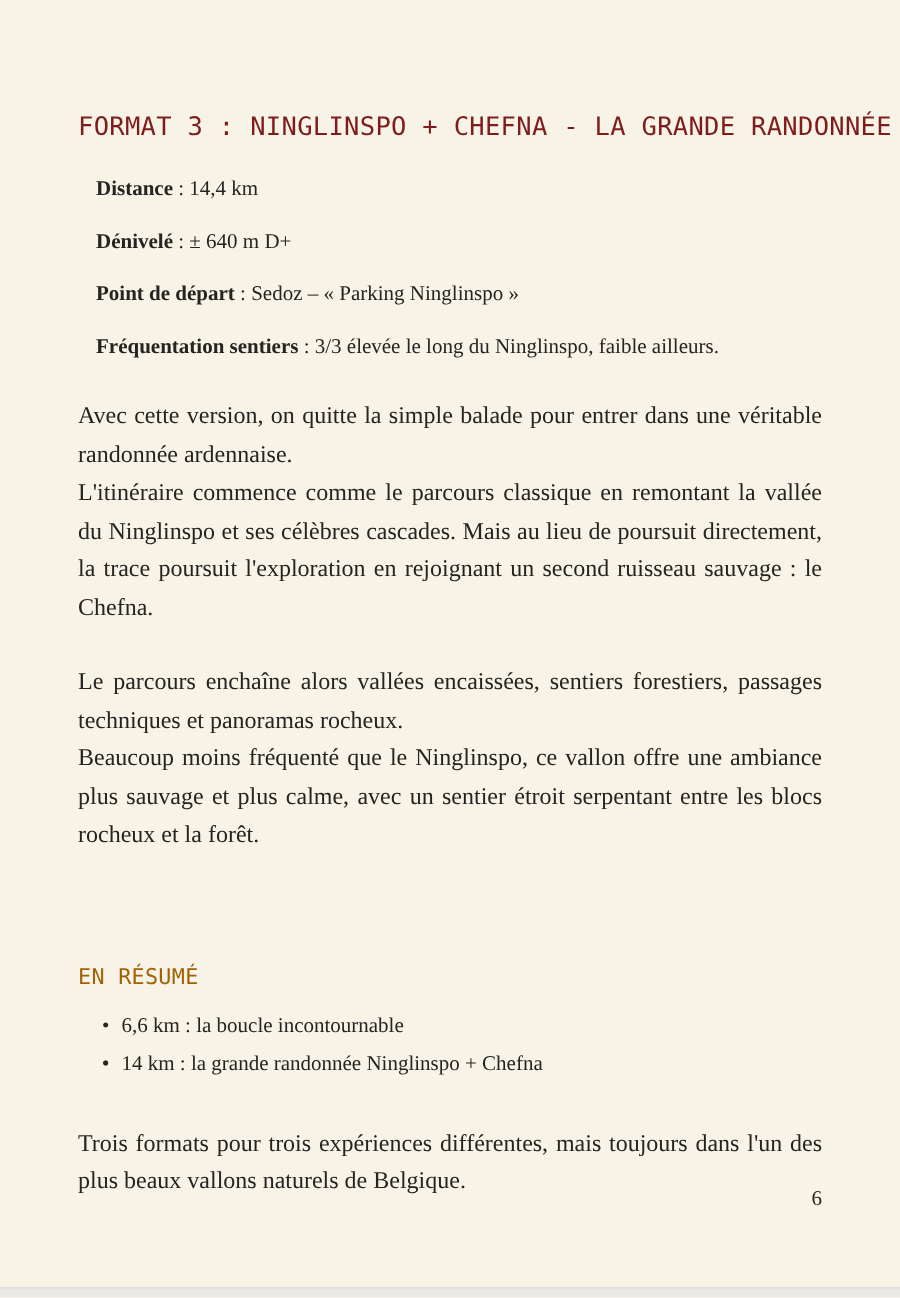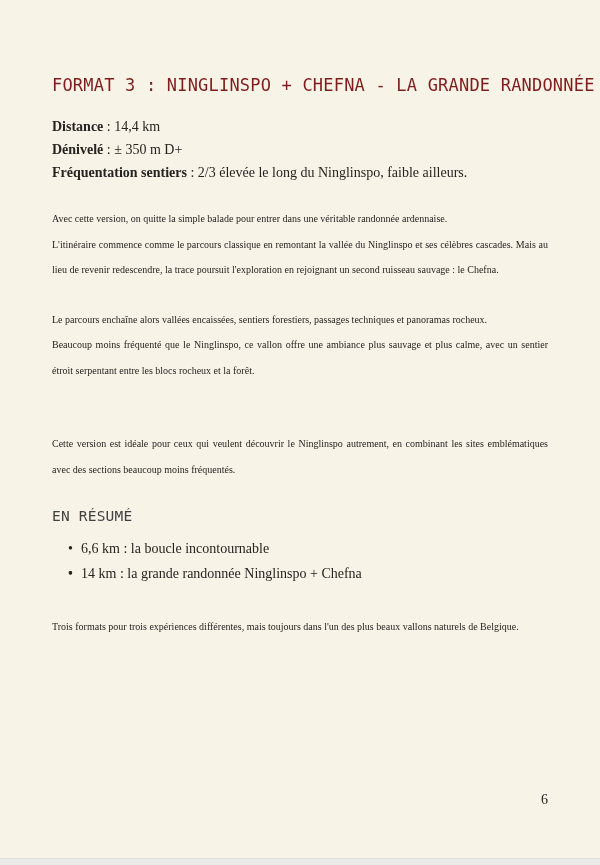--- a/index.html
+++ b/index.html
@@ -40,49 +40,49 @@
     white-space: nowrap;
   }
 
   .meta-block {
     margin-top: 20px;
   }
   .meta-line {
     font-size: 14px;
     color: #252421;
     line-height: 23px;
-    margin: 0;
+    margin: 12px;
   }
   .meta-line b {
     font-weight: 700;
   }
 
   .body-block {
     margin-top: 22px;
   }
   .para {
-    font-size: 10px;
+    font-size: 16px;
     color: #252421;
     line-height: 25.5px;
     margin: 0;
     text-align: justify;
     text-justify: inter-word;
   }
   .para + .para {
     margin-top: 0;
   }
   .para-gap {
     height: 24px;
   }
 
   .section-heading {
     font-family: "DejaVu Sans Mono", "Liberation Mono", monospace;
     font-size: 14.5px;
     font-weight: 400;
-    color: #404040;
+    color: #a16207;
     margin: 0;
     letter-spacing: 0.2px;
   }
 
   .summary-list {
     list-style: none;
     margin: 12px 0 0 0;
     padding: 0 0 0 16px;
   }
   .summary-list li {
@@ -110,40 +110,40 @@
 </style>
 </head>
 <body>
 
 <div class="page">
 
   <h1 class="doc-title">FORMAT 3 : NINGLINSPO + CHEFNA - LA GRANDE RANDONNÉE</h1>
 
   <div class="meta-block">
     <p class="meta-line"><b>Distance</b><span> : </span><span>14,4 km</span></p>
-    <p class="meta-line"><b>Dénivelé</b><span> : </span><span>± 350 m D+</span></p>
-    <p class="meta-line"><b>Fréquentation sentiers</b><span> : </span><span>2/3  élevée le long du Ninglinspo, faible ailleurs.</span></p>
+    <p class="meta-line"><b>Dénivelé</b><span> : </span><span>± 640 m D+</span></p>
+    <p class="meta-line"><b>Point de départ</b><span> : </span><span>Sedoz – « Parking Ninglinspo »</span></p>
+    <p class="meta-line"><b>Fréquentation sentiers</b><span> : </span><span>3/3  élevée le long du Ninglinspo, faible ailleurs.</span></p>
   </div>
 
   <div class="body-block">
 
     <p class="para">Avec cette version, on quitte la simple balade pour entrer dans une véritable randonnée ardennaise.</p>
-    <p class="para">L'itinéraire commence comme le parcours classique en remontant la vallée du Ninglinspo et ses célèbres cascades. Mais au lieu de revenir redescendre, la trace poursuit l'exploration en rejoignant un second ruisseau sauvage : le Chefna.</p>
+    <p class="para">L'itinéraire commence comme le parcours classique en remontant la vallée du Ninglinspo et ses célèbres cascades. Mais au lieu de poursuit directement, la trace poursuit l'exploration en rejoignant un second ruisseau sauvage : le Chefna.</p>
 
     <div class="para-gap"></div>
 
     <p class="para">Le parcours enchaîne alors vallées encaissées, sentiers forestiers, passages techniques et panoramas rocheux.</p>
     <p class="para">Beaucoup moins fréquenté que le Ninglinspo, ce vallon offre une ambiance plus sauvage et plus calme, avec un sentier étroit serpentant entre les blocs rocheux et la forêt.</p>
 
     <div class="para-gap"></div>
 
 
     <div class="para-gap"></div>
 
-    <p class="para">Cette version est idéale pour ceux qui veulent découvrir le Ninglinspo autrement, en combinant les sites emblématiques avec des sections beaucoup moins fréquentés.</p>
   </div>
 
   <div style="height:26px"></div>
 
   <h2 class="section-heading">EN RÉSUMÉ</h2>
 
   <ul class="summary-list">
     <li><span class="bullet-marker">•</span><span>6,6 km : la boucle incontournable</span></li>
     <li><span class="bullet-marker">•</span></li>
     <li><span class="bullet-marker">•</span><span>14 km : la grande randonnée Ninglinspo + Chefna</span></li>

